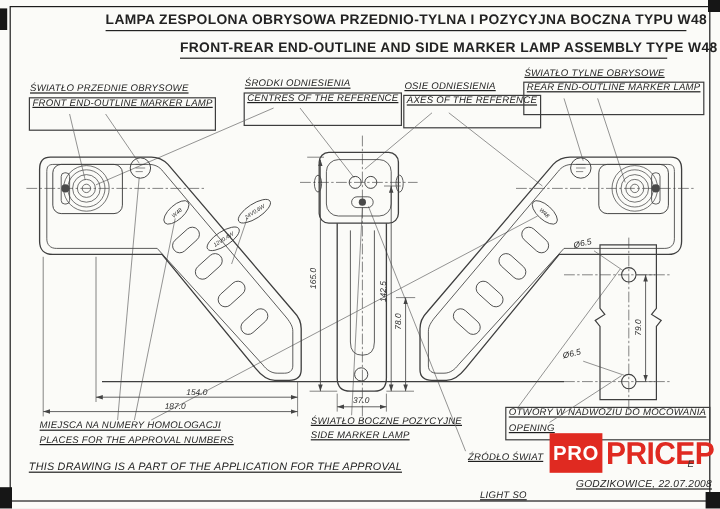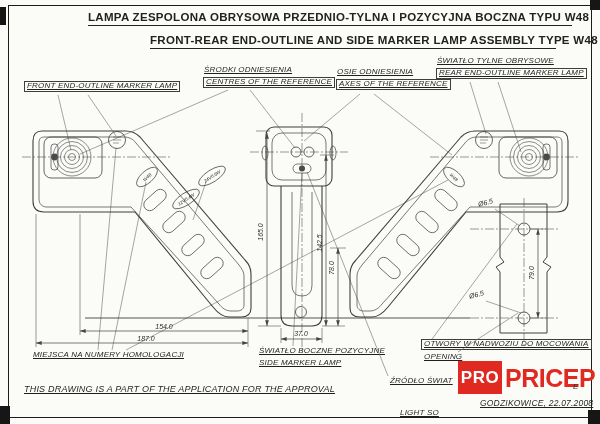--- a/index.html
+++ b/index.html
@@ -4,21 +4,21 @@
 <style>
   html,body{margin:0;padding:0;background:#e8e8e4;}
   #page{position:relative;width:600px;height:424px;background:#fbfbf8;overflow:hidden;
         font-family:"Liberation Sans",sans-serif;color:#222;}
   #frame{position:absolute;left:8px;top:5px;width:582px;height:411px;border:1.5px solid #1c1c1c;}
   .corner{position:absolute;background:#161616;}
   .title-line{position:absolute;text-align:center;font-weight:bold;font-size:11.5px;
               letter-spacing:.3px;border-bottom:1.2px solid #222;padding-bottom:2px;white-space:nowrap;}
   .lbl{position:absolute;font-style:italic;font-size:8px;line-height:1.05;white-space:nowrap;
        color:#1f1f1f;text-decoration:underline;letter-spacing:.2px;}
-  .boxed{border:0.8px solid #3d3d3d;padding:0 2px 1px 2px;}
+  .boxed{border:0.8px solid #3d3d3d;padding:0 2px 18px 2px;}
   .note{position:absolute;font-style:italic;font-size:9px;white-space:nowrap;color:#1f1f1f;
         text-decoration:underline;letter-spacing:.2px;}
   #logo-box{position:absolute;left:458px;top:361px;width:44px;height:33px;background:#e02a21;
             display:flex;align-items:center;justify-content:center;z-index:5;}
   #logo-pro{color:#fff;font-weight:bold;font-size:17px;letter-spacing:.5px;}
   #logo-pricep{position:absolute;left:505px;top:360px;height:34px;line-height:34px;color:#e02a21;
                font-weight:bold;font-size:25px;letter-spacing:-.5px;z-index:5;
                transform:scaleY(1.05);transform-origin:top left;white-space:nowrap;}
   #logo-tail{position:absolute;left:573px;top:382px;font-style:italic;font-size:8px;color:#333;z-index:6;}
   svg{position:absolute;left:0;top:0;}
@@ -33,32 +33,34 @@
 
   <div id="frame"></div>
   <div class="corner" style="left:0;top:7px;width:6px;height:18px;"></div>
   <div class="corner" style="left:590px;top:0;width:10px;height:10px;"></div>
   <div class="corner" style="left:0;top:406px;width:10px;height:18px;"></div>
   <div class="corner" style="left:588px;top:410px;width:12px;height:14px;"></div>
 
   <div class="title-line" style="left:88px;top:11px;width:484px;">LAMPA ZESPOLONA OBRYSOWA PRZEDNIO-TYLNA I POZYCYJNA BOCZNA TYPU W48</div>
   <div class="title-line" style="left:150px;top:34px;width:406px;">FRONT-REAR END-OUTLINE AND SIDE MARKER LAMP ASSEMBLY TYPE W48</div>
 
+  <div class="lbl" style="left:25px;top:70px;">ŚWIATŁO PRZEDNIE OBRYSOWE</div>
   <div class="lbl boxed" style="left:24px;top:81px;">FRONT END-OUTLINE MARKER LAMP</div>
 
   <div class="lbl" style="left:204px;top:66px;font-style:italic;">ŚRODKI ODNIESIENIA</div>
   <div class="lbl boxed" style="left:203px;top:77px;font-style:italic;">CENTRES OF THE REFERENCE</div>
 
   <div class="lbl" style="left:337px;top:68px;">OSIE ODNIESIENIA</div>
   <div class="lbl boxed" style="left:336px;top:79px;">AXES OF THE REFERENCE</div>
 
   <div class="lbl" style="left:437px;top:57px;">ŚWIATŁO TYLNE OBRYSOWE</div>
   <div class="lbl boxed" style="left:436px;top:68px;">REAR END-OUTLINE MARKER LAMP</div>
 
   <div class="lbl" style="left:33px;top:351px;">MIEJSCA NA NUMERY HOMOLOGACJI</div>
+  <div class="lbl" style="left:33px;top:363px;">PLACES FOR THE APPROVAL NUMBERS</div>
 
   <div class="lbl" style="left:259px;top:347px;">ŚWIATŁO BOCZNE POZYCYJNE</div>
   <div class="lbl" style="left:259px;top:359px;">SIDE MARKER LAMP</div>
 
   <div class="lbl boxed" style="left:421px;top:339px;">OTWORY W NADWOZIU DO MOCOWANIA</div>
   <div class="lbl" style="left:424px;top:353px;">OPENING</div>
 
   <div class="lbl" style="left:390px;top:377px;text-align:right;">ŹRÓDŁO ŚWIAT</div>
   <div class="lbl" style="left:400px;top:389px;margin-top:20px;">LIGHT SO</div>
 

